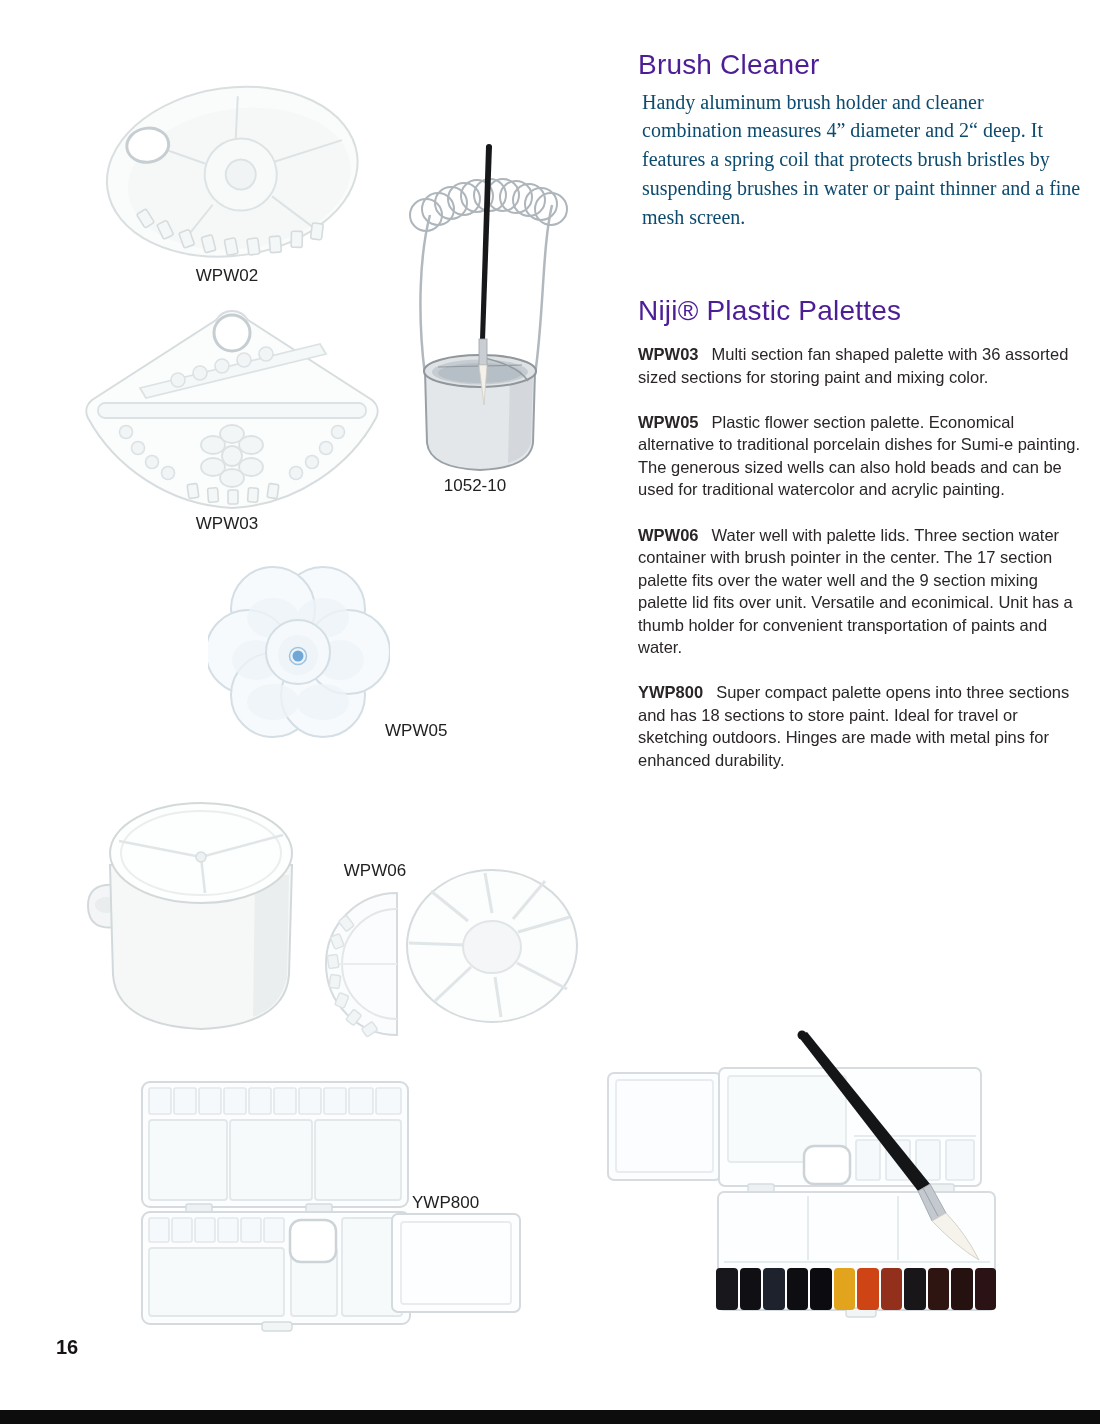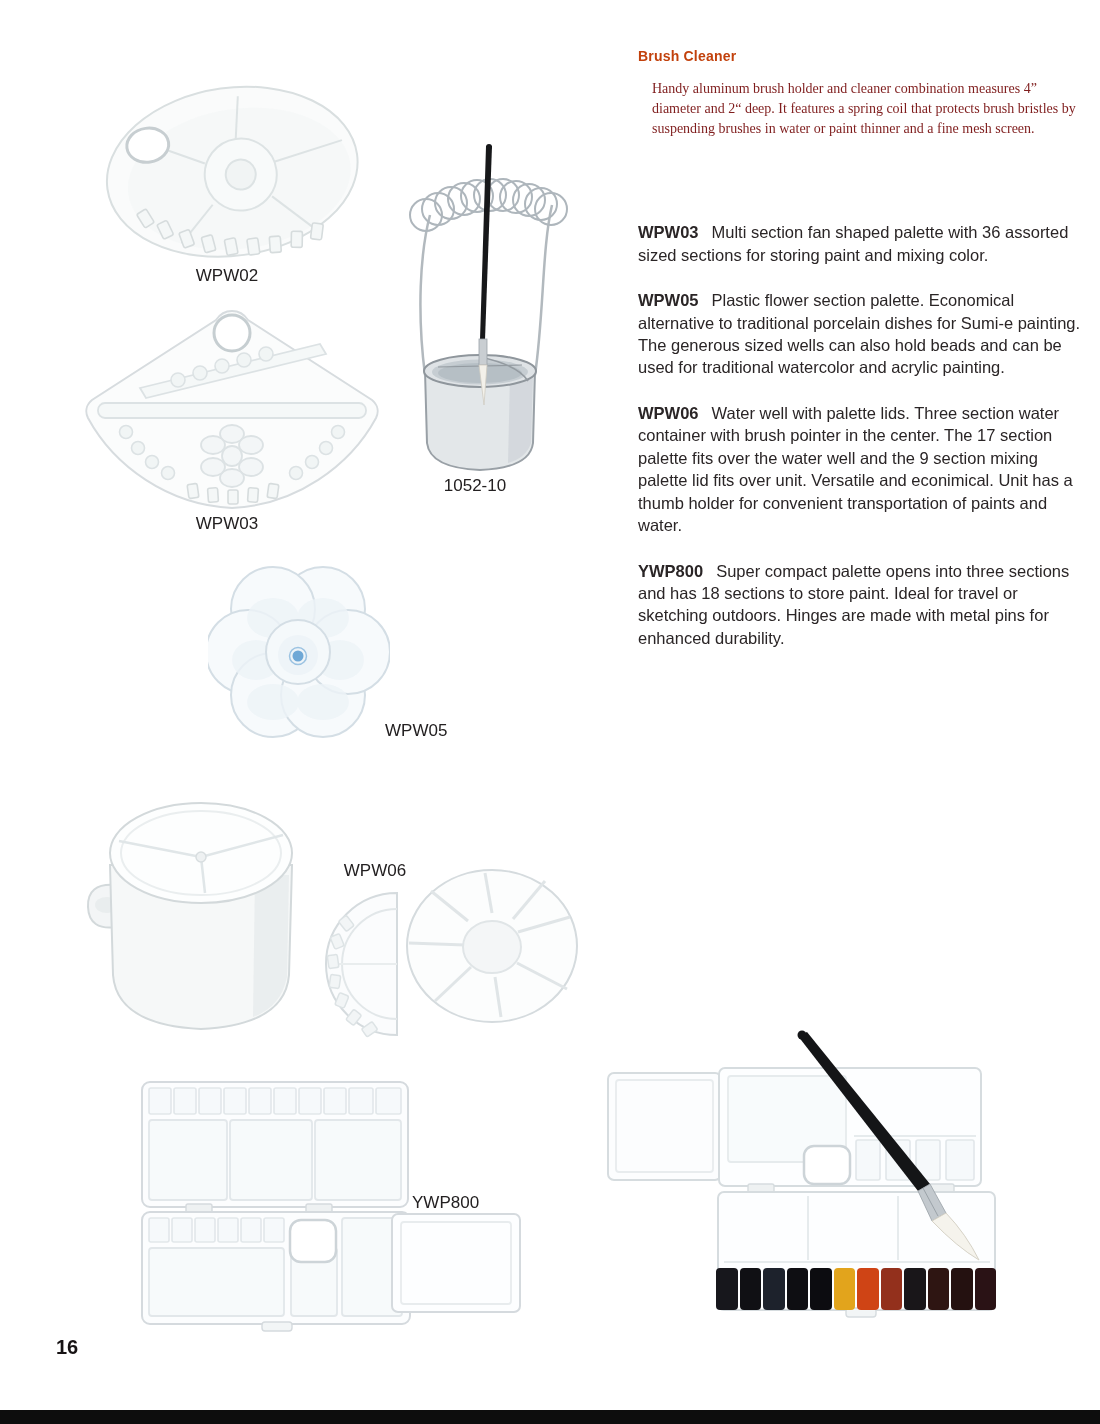--- a/index.html
+++ b/index.html
@@ -5,27 +5,27 @@
   html,body { margin:0; padding:0; background:#e8e8e8; }
   .page {
     position:relative; width:1100px; height:1424px; background:#ffffff;
     margin:0 auto; overflow:hidden;
     font-family:"Liberation Sans", sans-serif; color:#2a2526;
   }
 
   
   .right-col { position:absolute; left:638px; top:48px; width:452px; }
   .heading {
-    font-family:"Liberation Sans", sans-serif; font-weight:bold;
-    font-size:14px; line-height:1.2; color:#c2410c;
+    font-family:"Liberation Sans", sans-serif; font-weight:normal;
+    font-size:28px; line-height:1.2; color:#4c1d95;
     margin:0 0 6px 0; letter-spacing:.2px;
   }
   .serif-body {
-    font-family:"Liberation Serif", serif; font-size:14px;
-    line-height:1.44; margin:14px; color:#7f1d1d;
+    font-family:"Liberation Serif", serif; font-size:20px;
+    line-height:1.44; margin:4px; color:#0c4a6e;
   }
   .sans-line { font-size:16.5px; line-height:1.36; margin:4px 0 0 0; }
   .sec-gap { height:58px; }
   .intro-gap { height:10px; }
   .prod { font-size:16.5px; line-height:1.36; margin:0 0 23px 0; }
   .code { font-weight:bold; margin-right:13px; }
 
   
   .label { position:absolute; font-size:17px; color:#232021; }
   .label.center { text-align:center; }
@@ -342,20 +342,21 @@
   <div class="right-col">
 
     <section>
       <h2 class="heading">Brush Cleaner</h2>
       <p class="serif-body">Handy aluminum brush holder and cleaner combination measures 4” diameter and 2“ deep. It features a spring coil that protects brush bristles by suspending brushes in water or paint thinner and a fine mesh screen.</p>
     </section>
 
     <div class="sec-gap"></div>
 
     <section>
+      <h2 class="heading">Niji® Plastic Palettes</h2>
       <div class="intro-gap"></div>
 
       <p class="prod">
         <span class="code">WPW03</span><span>Multi section fan shaped palette with 36 assorted sized sections for storing paint and mixing color.</span>
       </p>
       <p class="prod">
         <span class="code">WPW05</span><span>Plastic flower section palette. Economical alternative to traditional porcelain dishes for Sumi-e painting.  The generous sized wells can also hold beads and can be used for traditional watercolor and acrylic painting.</span>
       </p>
       <p class="prod">
         <span class="code">WPW06</span><span>Water well with palette lids. Three section water container with brush pointer in the center. The 17 section palette fits over the water well and the 9 section mixing palette lid fits over unit. Versatile and econimical. Unit has a thumb holder for convenient transportation of paints and water.</span>

